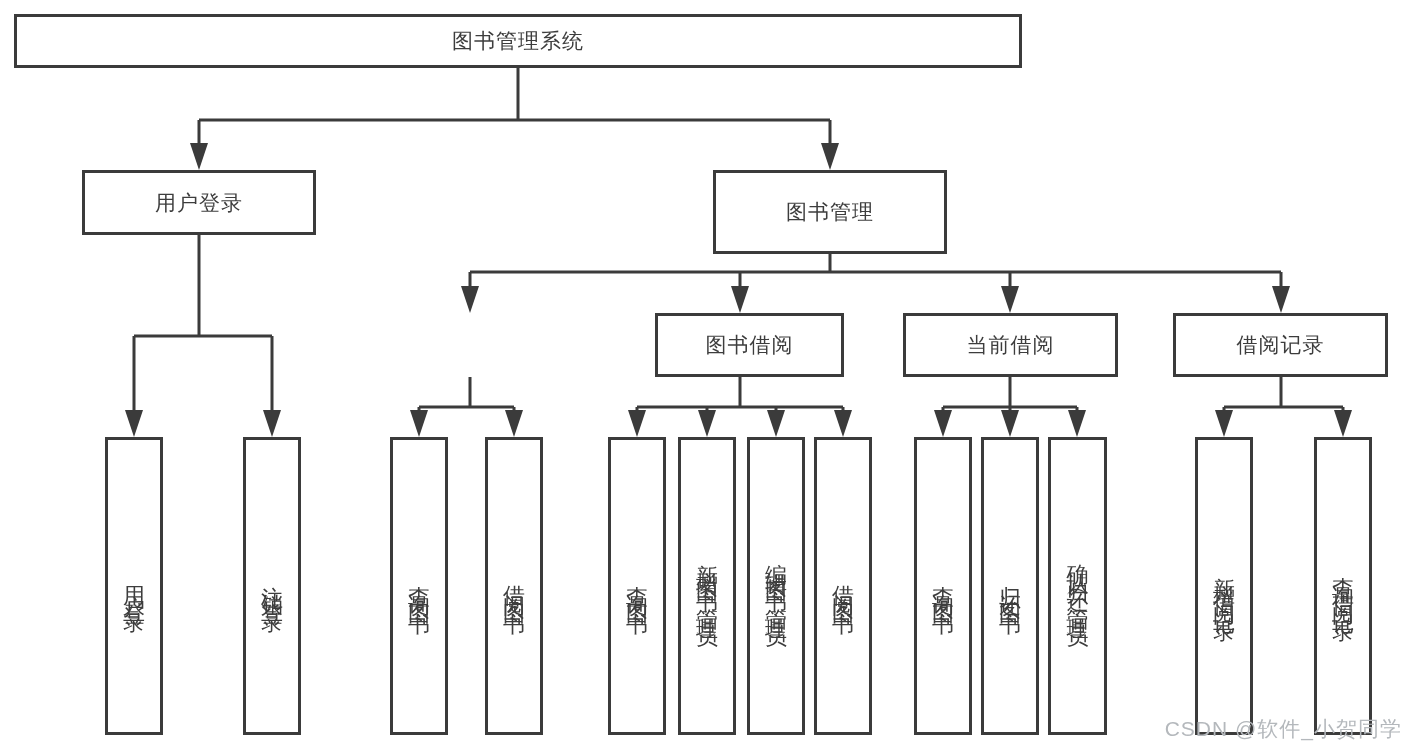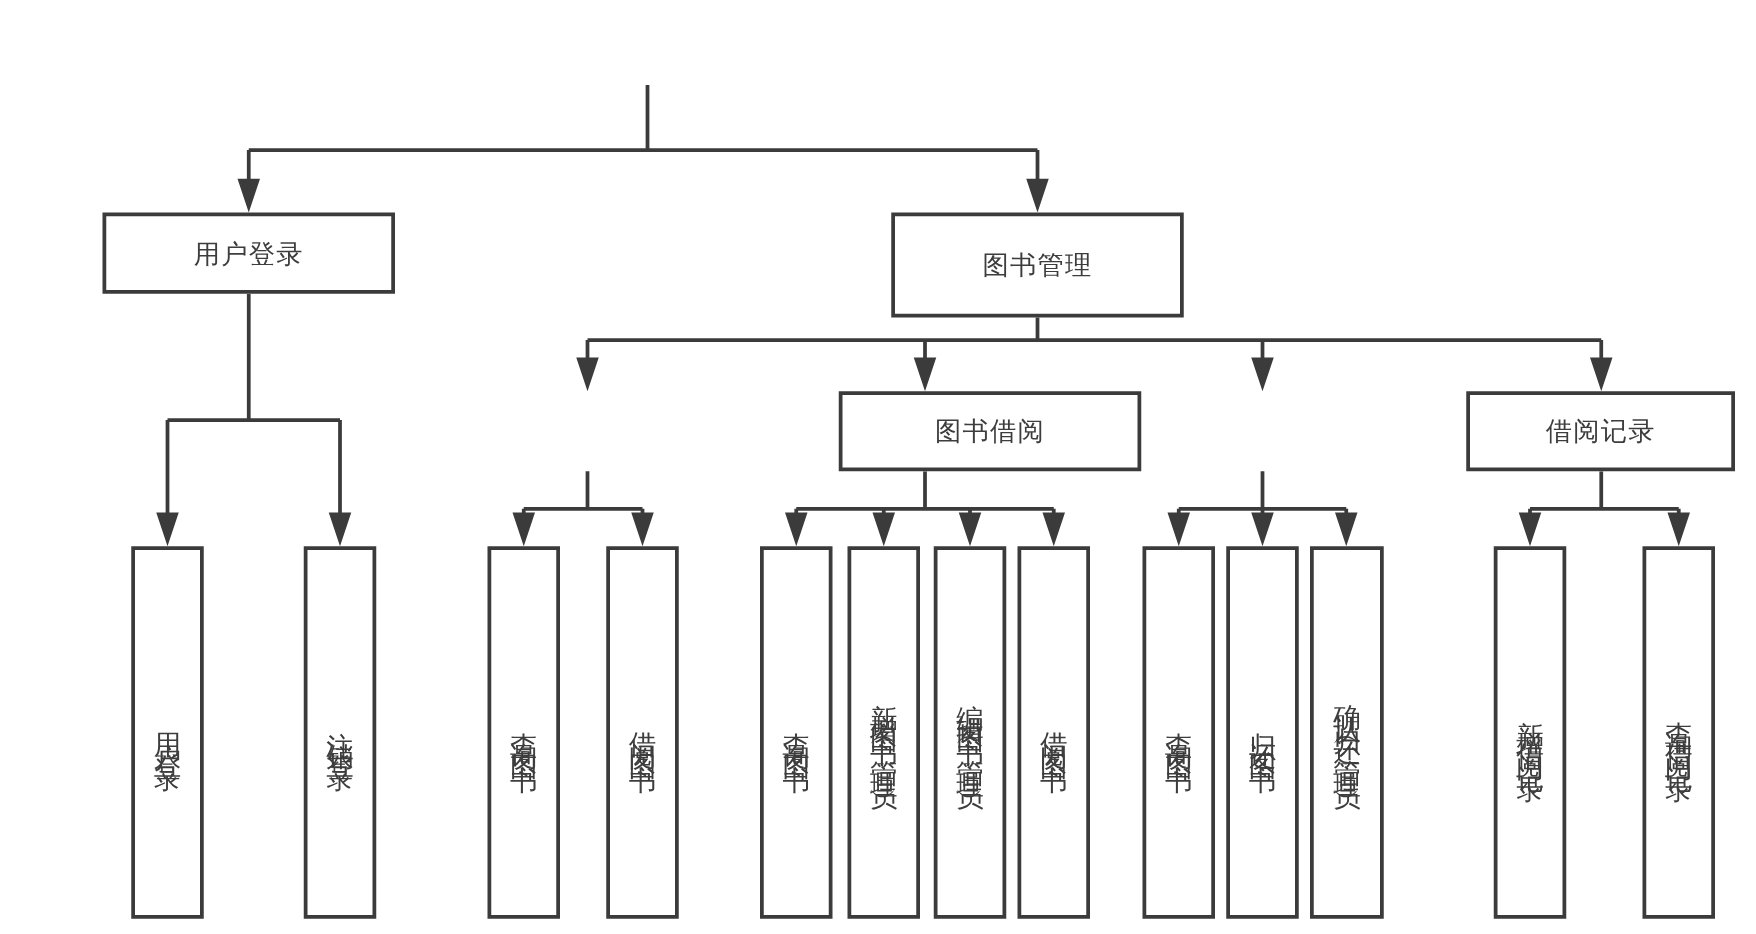--- a/index.html
+++ b/index.html
@@ -64,30 +64,36 @@
       M1001 286 L1019 286 L1010 313 Z  M1272 286 L1290 286 L1281 313 Z
       M125 410 L143 410 L134 437 Z  M263 410 L281 410 L272 437 Z
       M410 410 L428 410 L419 437 Z  M505 410 L523 410 L514 437 Z
       M628 410 L646 410 L637 437 Z  M698 410 L716 410 L707 437 Z
       M767 410 L785 410 L776 437 Z  M834 410 L852 410 L843 437 Z
       M934 410 L952 410 L943 437 Z  M1001 410 L1019 410 L1010 437 Z
       M1068 410 L1086 410 L1077 437 Z
       M1215 410 L1233 410 L1224 437 Z  M1334 410 L1352 410 L1343 437 Z"></path>
   </svg>
 
+  <div class="box h" style="left:14px;top:14px;width:1008px;height:54px">
+    <span>图书管理系统</span>
+  </div>
 
   <div class="box h" style="left:82px;top:170px;width:234px;height:65px">
     <span>用户登录</span>
   </div>
   <div class="box h" style="left:713px;top:170px;width:234px;height:84px">
     <span>图书管理</span>
   </div>
 
-  <div class="box h" style="left:671px;top:313px;width:242px;height:64px">
+  <div class="box h" style="left:655px;top:313px;width:189px;height:64px">
     <span>图书借阅</span>
+  </div>
+  <div class="box h" style="left:903px;top:313px;width:215px;height:64px">
+    <span>当前借阅</span>
   </div>
   <div class="box h" style="left:1173px;top:313px;width:215px;height:64px">
     <span>借阅记录</span>
   </div>
 
   <div class="box v" style="left:105px;top:437px;width:58px;height:298px">
     <span>用户登录</span>
   </div>
   <div class="box v" style="left:243px;top:437px;width:58px;height:298px">
     <span>注销登录</span>
@@ -123,14 +129,15 @@
     <span>确认归还（管理员）</span>
   </div>
 
   <div class="box v" style="left:1195px;top:437px;width:58px;height:298px">
     <span>新增借阅记录</span>
   </div>
   <div class="box v" style="left:1314px;top:437px;width:58px;height:298px">
     <span>查询借阅记录</span>
   </div>
 
+  <div class="watermark">CSDN @软件_小贺同学</div>
 
 </div>
 
 </body></html>

